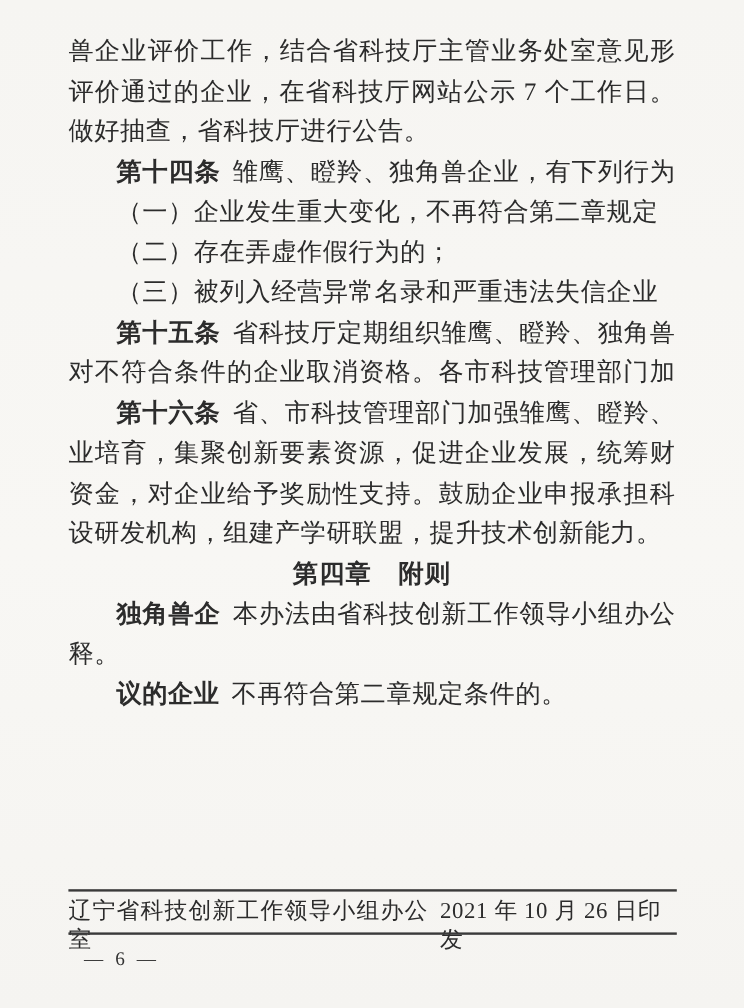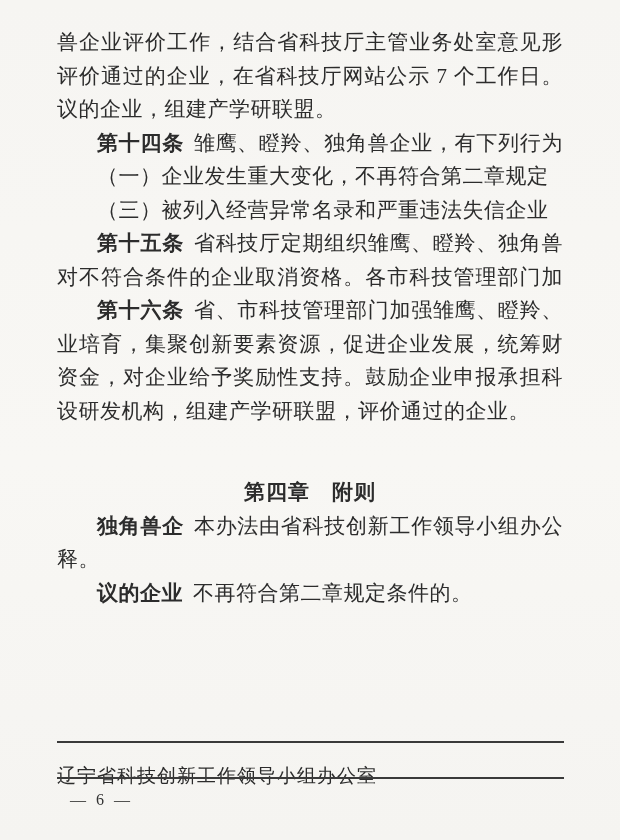--- a/index.html
+++ b/index.html
@@ -34,21 +34,20 @@
   .line.fill {
     text-align: justify;
     text-align-last: justify;
     -moz-text-align-last: justify;
   }
   .line.center {
     text-align: center;
     text-align-last: center;
     font-weight: 700;
     letter-spacing: 1px;
-    margin-top: 48px;
   }
   .prefix {
     font-weight: 700;
     margin-right: 10px;
   }
   .prefix:empty { display: none; }
   .footer-rule {
     position: absolute;
     left: 57px;
     width: 507px;
@@ -59,60 +58,61 @@
   .footer-rule.bottom { top: 777px; }
   .footer-row {
     position: absolute;
     left: 57px;
     top: 748px;
     width: 507px;
     display: flex;
     align-items: center;
     font-size: 19px;
     line-height: 24px;
-    margin-top: 16px;
   }
   .footer-issuer { letter-spacing: 1px; }
   .footer-date { letter-spacing: 0.5px; }
   .page-number {
     position: absolute;
     left: 70px;
     top: 791px;
     font-size: 16px;
     letter-spacing: 3px;
     color: #333333;
   }
 </style>
 </head>
 <body>
 
 <div class="page">
 
   <div class="textblock">
     <div class="line fill">兽企业评价工作，结合省科技厅主管业务处室意见形成评价结果。</div>
     <div class="line fill">评价通过的企业，在省科技厅网站公示 7 个工作日。对公示无异</div>
-    <div class="line">议的企业，组建产学研联盟。</div>
+    <div class="line">做好抽查，省科技厅进行公告。</div>
     <div class="line indent fill"><span class="prefix">第十四条</span><span>雏鹰、瞪羚、独角兽企业，有下列行为之一的，</span></div>
     <div class="line indent">（一）企业发生重大变化，不再符合第二章规定条件的；</div>
+    <div class="line indent">（二）存在弄虚作假行为的；</div>
     <div class="line indent">（三）被列入经营异常名录和严重违法失信企业名单的；</div>
     <div class="line indent fill"><span class="prefix">第十五条</span><span>省科技厅定期组织雏鹰、瞪羚、独角兽企业复核，</span></div>
     <div class="line fill">对不符合条件的企业取消资格。各市科技管理部门加强雏鹰、瞪</div>
     <div class="line indent fill"><span class="prefix">第十六条</span><span>省、市科技管理部门加强雏鹰、瞪羚、独角兽企</span></div>
     <div class="line fill">业培育，集聚创新要素资源，促进企业发展，统筹财政科技专项</div>
     <div class="line fill">资金，对企业给予奖励性支持。鼓励企业申报承担科技项目，建</div>
-    <div class="line">设研发机构，组建产学研联盟，评价通过的企业。</div>
+    <div class="line">设研发机构，组建产学研联盟，提升技术创新能力。</div>
     <div class="line center">第四章　附则</div>
     <div class="line indent fill"><span class="prefix">独角兽企</span><span>本办法由省科技创新工作领导小组办公室负责解</span></div>
     <div class="line">释。</div>
     <div class="line indent"><span class="prefix">议的企业</span><span>不再符合第二章规定条件的。</span></div>
   </div>
 
   <div class="footer-rule top"></div>
 
   <div class="footer-row">
     <span class="footer-issuer">辽宁省科技创新工作领导小组办公室</span>
+    <span class="footer-date">2021 年 10 月 26 日印发</span>
   </div>
 
   <div class="footer-rule bottom"></div>
 
   <div class="page-number">— 6 —</div>
 
 </div>
 
 </body></html>

